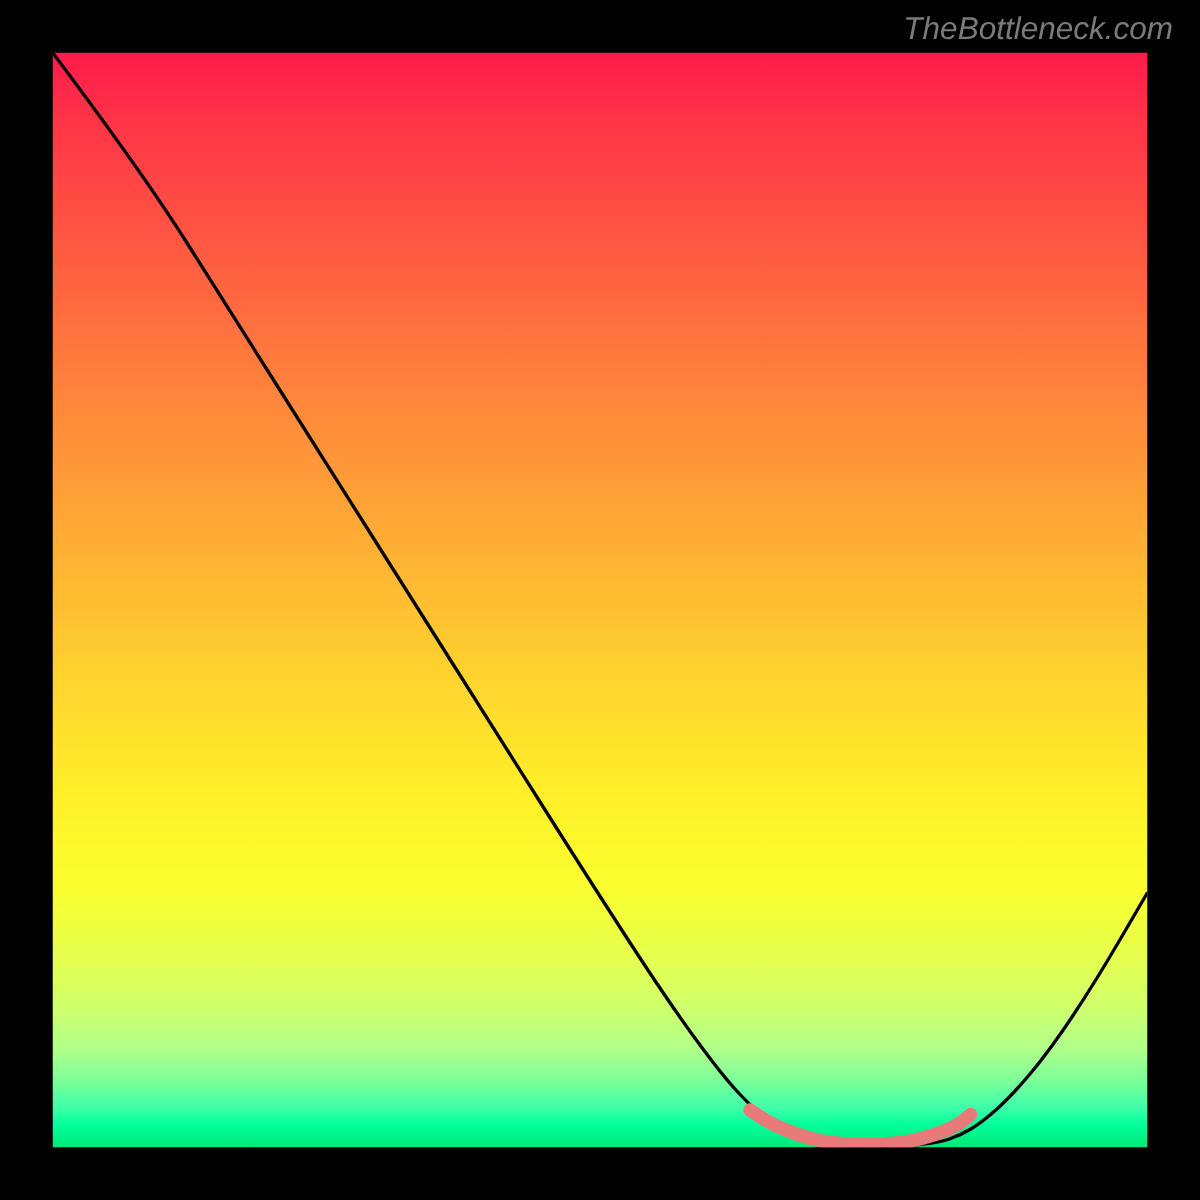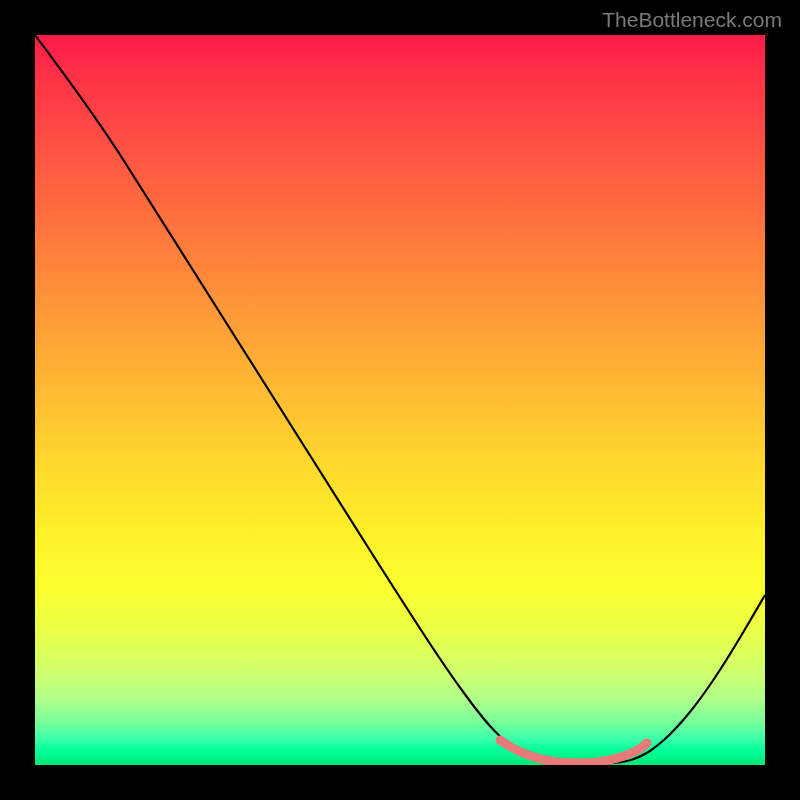--- a/index.html
+++ b/index.html
@@ -11,20 +11,21 @@
       font-family: Arial, sans-serif;
     }
     .watermark {
       position: absolute;
       top: 8px;
       right: 18px;
       color: #7a7a7a;
       font-size: 21px;
       font-weight: 500;
       z-index: 10;
+      font-style: italic;
     }
     .chart-container {
       position: absolute;
       left: 35px;
       top: 35px;
       width: 730px;
       height: 730px;
       overflow: hidden;
     }
     .gradient-bg {

